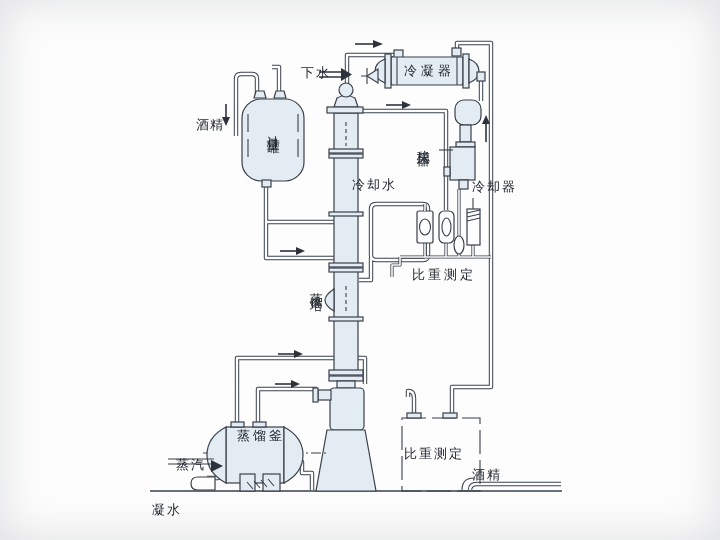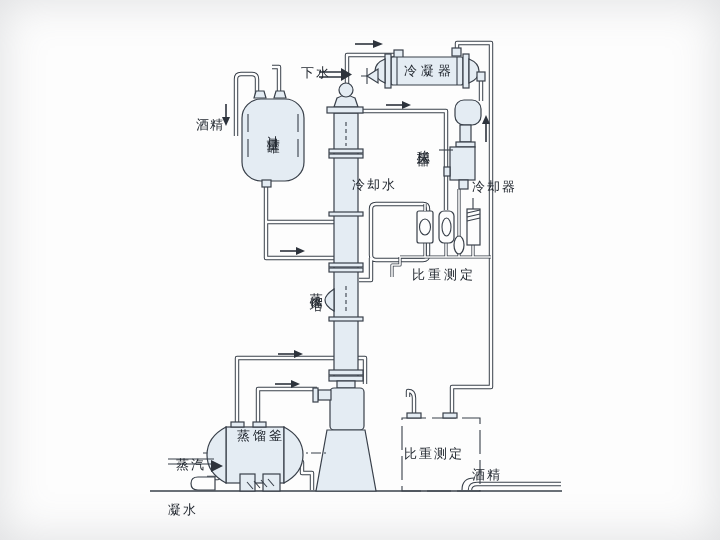--- a/index.html
+++ b/index.html
@@ -220,14 +220,14 @@
   <div class="lbl v" style="left:266px;top:125px">计量罐</div>
   <div class="lbl v" style="left:416px;top:140px;letter-spacing:2px">稳压器</div>
   <div class="lbl" style="left:352px;top:178px">冷却水</div>
   <div class="lbl" style="left:472px;top:180px">冷却器</div>
   <div class="lbl" style="left:412px;top:268px;letter-spacing:3px">比重测定</div>
   <div class="lbl v" style="left:309px;top:282px">蒸馏塔</div>
   <div class="lbl" style="left:237px;top:429px;letter-spacing:3px">蒸馏釜</div>
   <div class="lbl" style="left:176px;top:458px">蒸汽</div>
   <div class="lbl" style="left:404px;top:447px">比重测定</div>
   <div class="lbl" style="left:472px;top:468px">酒精</div>
-  <div class="lbl" style="left:168px;top:503px">凝水</div>
+  <div class="lbl" style="left:152px;top:503px">凝水</div>
 </div>
 
 </body></html>

